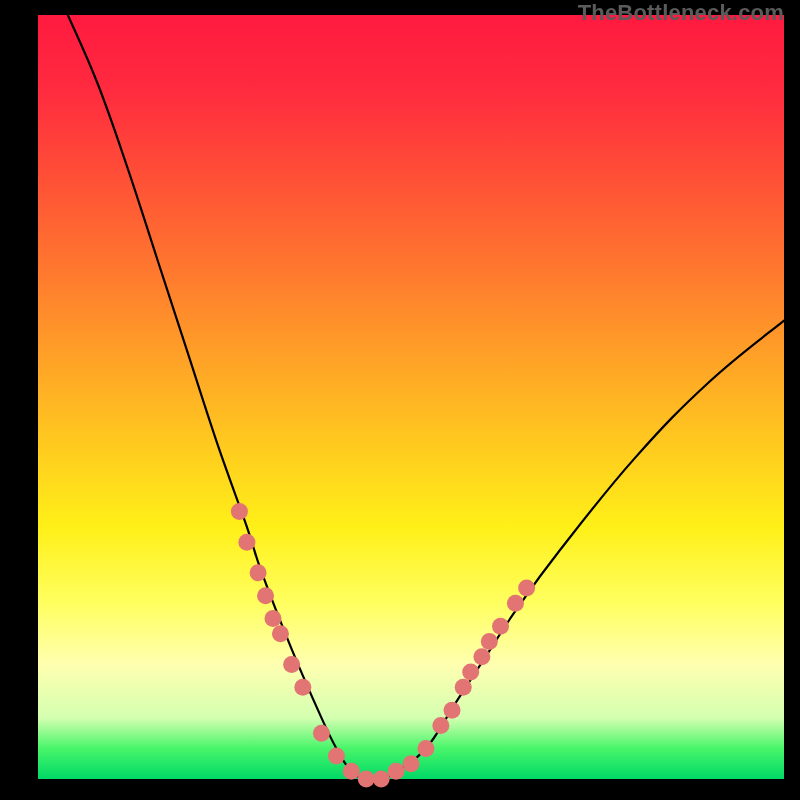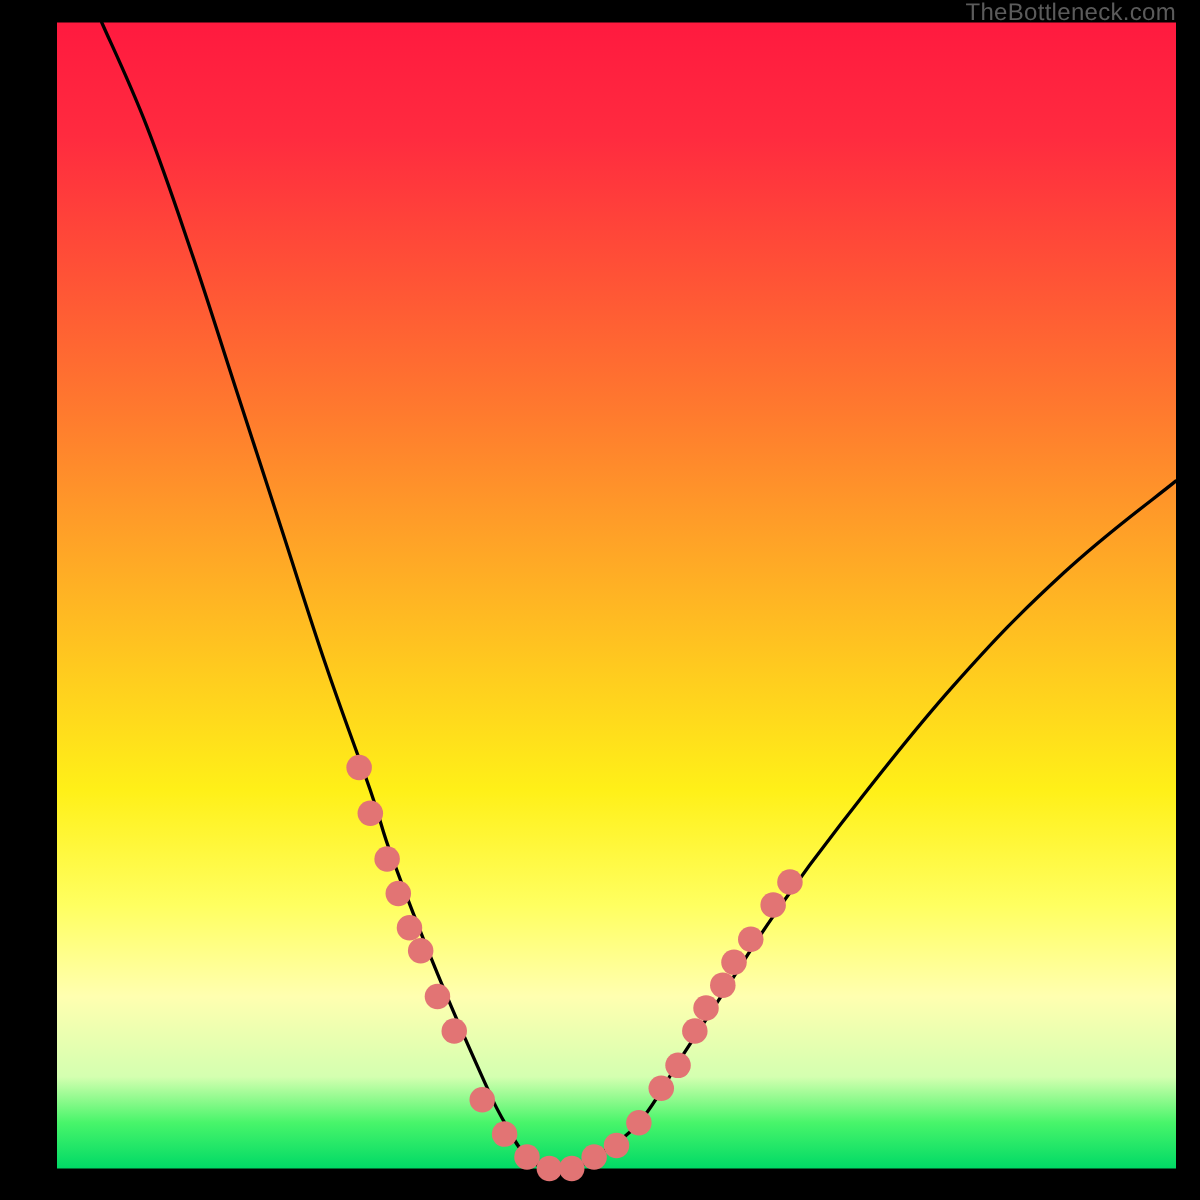--- a/index.html
+++ b/index.html
@@ -40,22 +40,22 @@
       #d4ffb0 92%,
       #48f56a 96%,
       #00d966 100%
     );
   }
   .watermark {
     position: absolute;
     top: 0px;
     right: 16px;
     color: #5b5b5b;
-    font-size: 16px;
-    font-weight: 400;
+    font-size: 22px;
+    font-weight: 700;
     letter-spacing: 0.2px;
     z-index: 5;
     user-select: none;
   }
   svg.curve {
     position: absolute;
     left: 0;
     top: 0;
     width: 800px;
     height: 800px;

